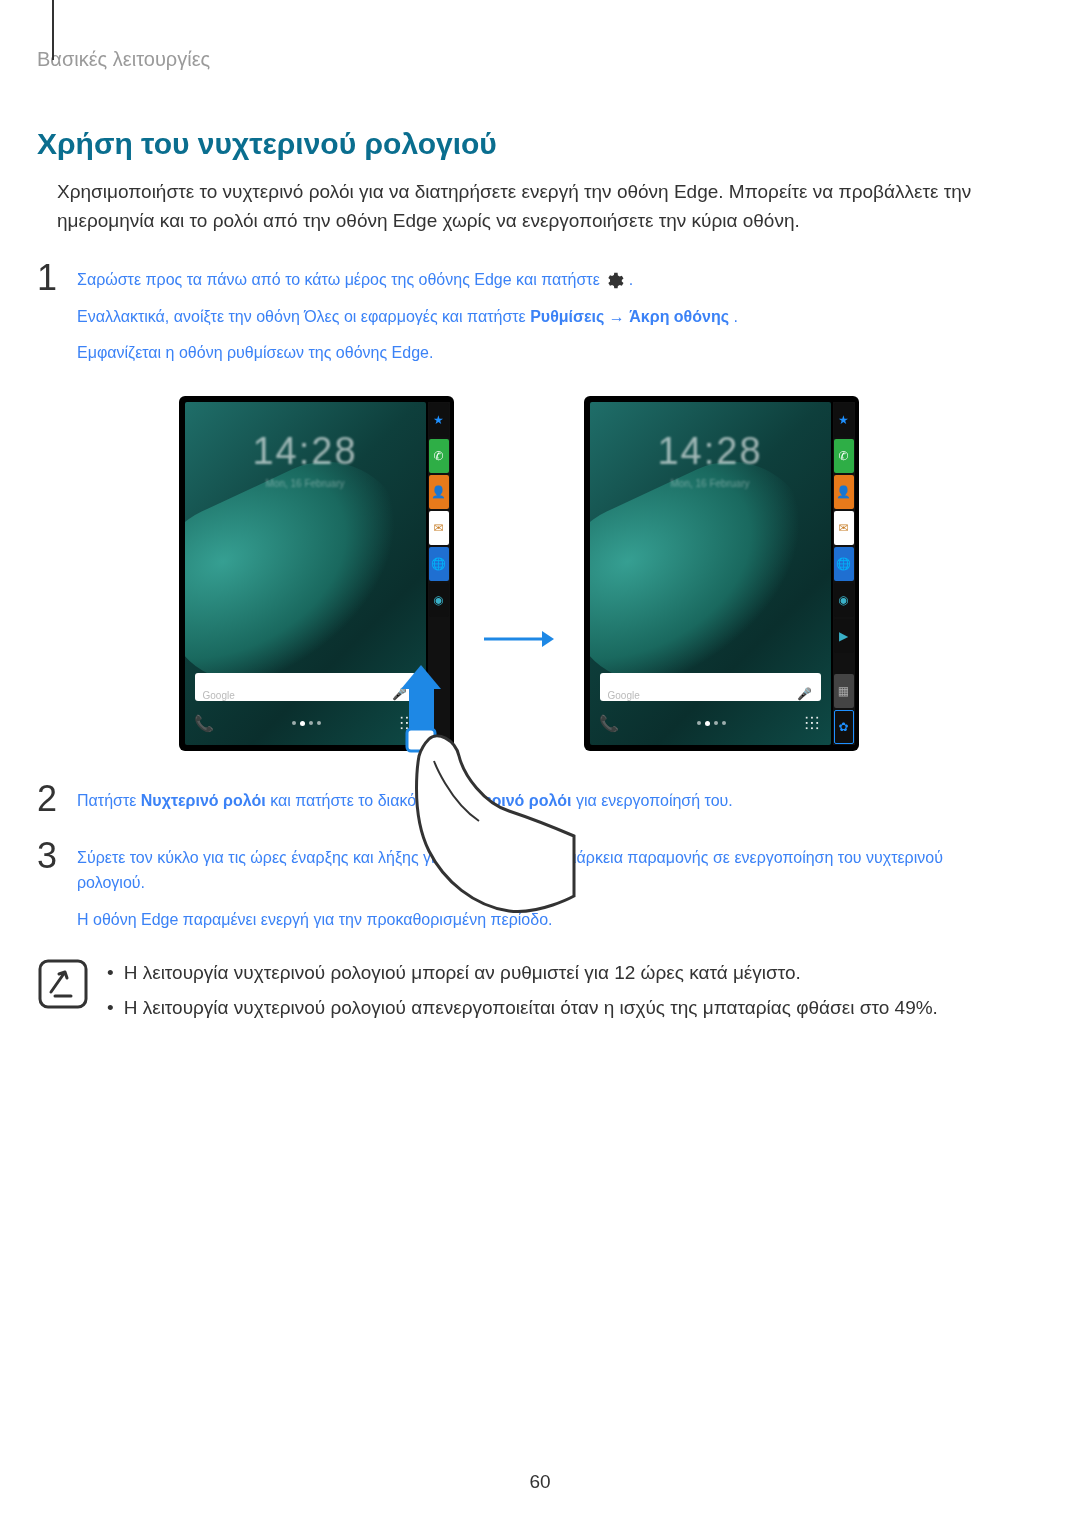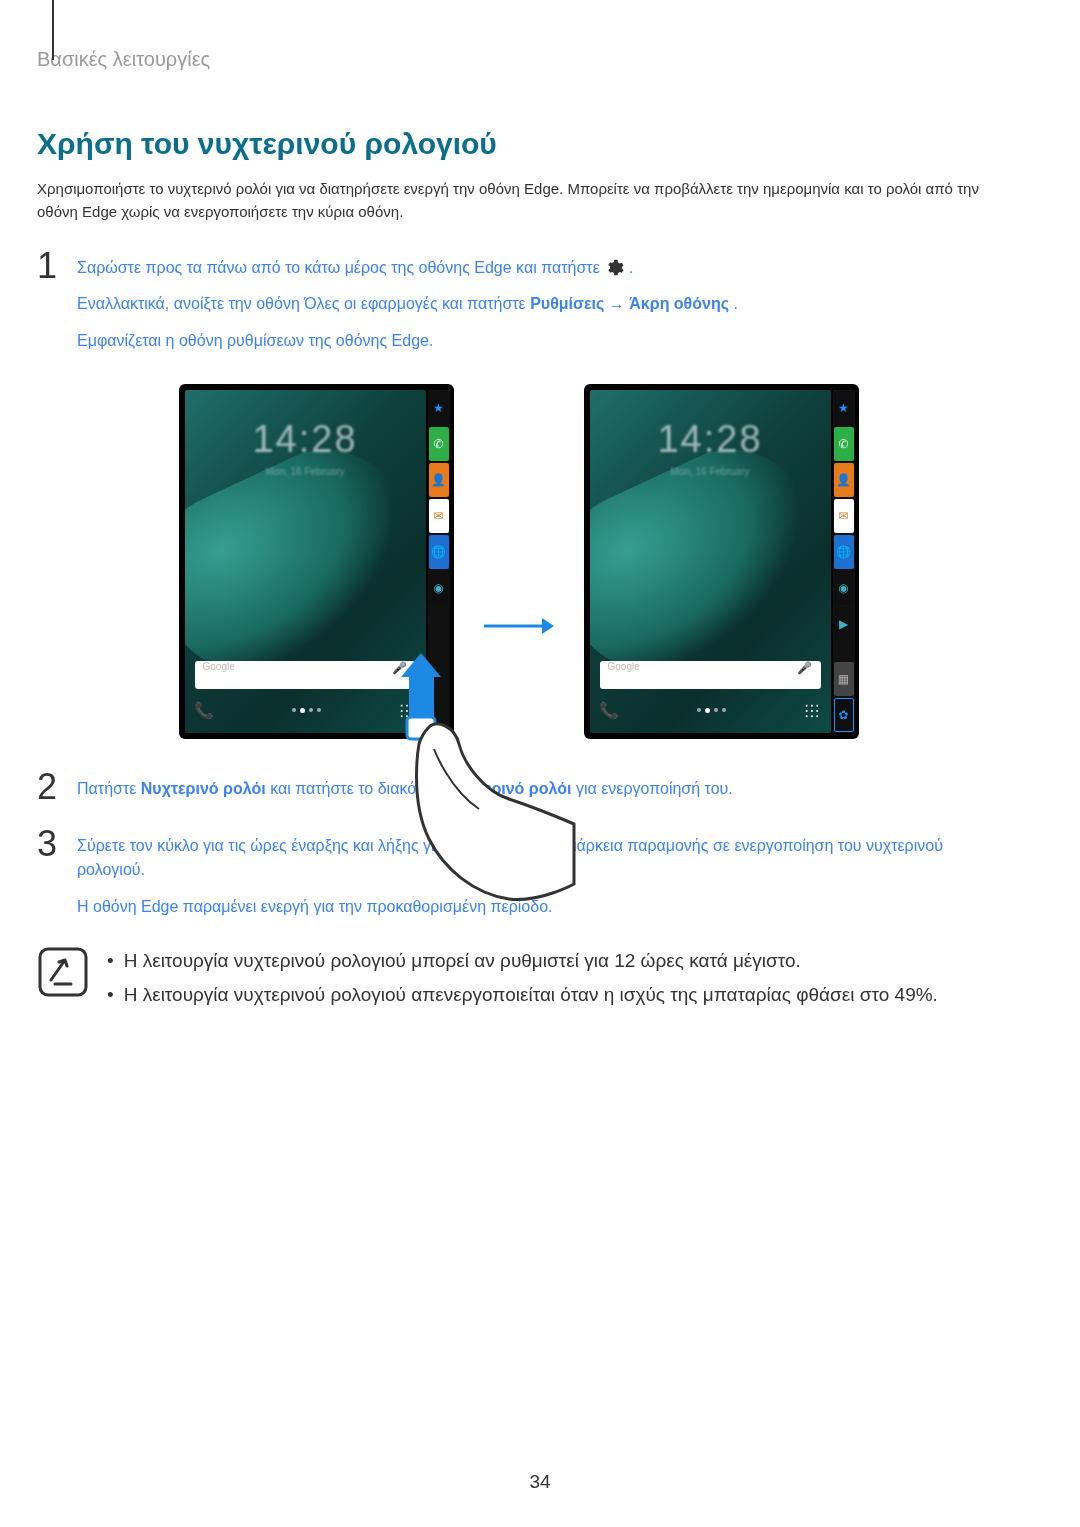--- a/index.html
+++ b/index.html
@@ -29,23 +29,24 @@
     margin-left: 0;
   }
   h2.section-title {
     color: #0a6e8f;
     font-size: 30px;
     font-weight: bold;
     margin-bottom: 16px;
   }
   p.intro {
     color: #333;
-    font-size: 15px;
+    font-size: 19px;
     line-height: 1.55;
     margin-bottom: 24px;
+    margin-left: 20px;
   }
   .step {
     display: flex;
     gap: 14px;
     margin-bottom: 12px;
   }
   .step-num {
     font-size: 36px;
     font-weight: 300;
     color: #333;
@@ -117,21 +118,21 @@
     font-size: 10px;
     filter: blur(1px);
   }
   .search-bar {
     position: absolute;
     bottom: 44px; left: 10px; right: 10px;
     height: 28px;
     background: #fff;
     border-radius: 3px;
     display: flex;
-    align-items: flex-start;
+    align-items: flex-end;
     padding: 0 8px;
   }
   .search-bar .mic { margin-left: auto; color: #888; font-size: 12px; }
   .search-bar .gtxt { color: #bbb; font-size: 10px; filter: blur(0.6px); }
   .bottom-row {
     position: absolute;
     bottom: 8px; left: 10px; right: 10px;
     height: 28px;
     display: flex;
     align-items: center;
@@ -364,13 +365,13 @@
       </div>
       <div class="bullet-row">
         <span class="bullet">•</span>
         <span>Η λειτουργία νυχτερινού ρολογιού απενεργοποιείται όταν η ισχύς της μπαταρίας φθάσει στο 49%.</span>
       </div>
     </div>
   </div>
 
 </div>
 
-<div class="page-number">34</div>
+<div class="page-number">60</div>
 
 </body></html>

